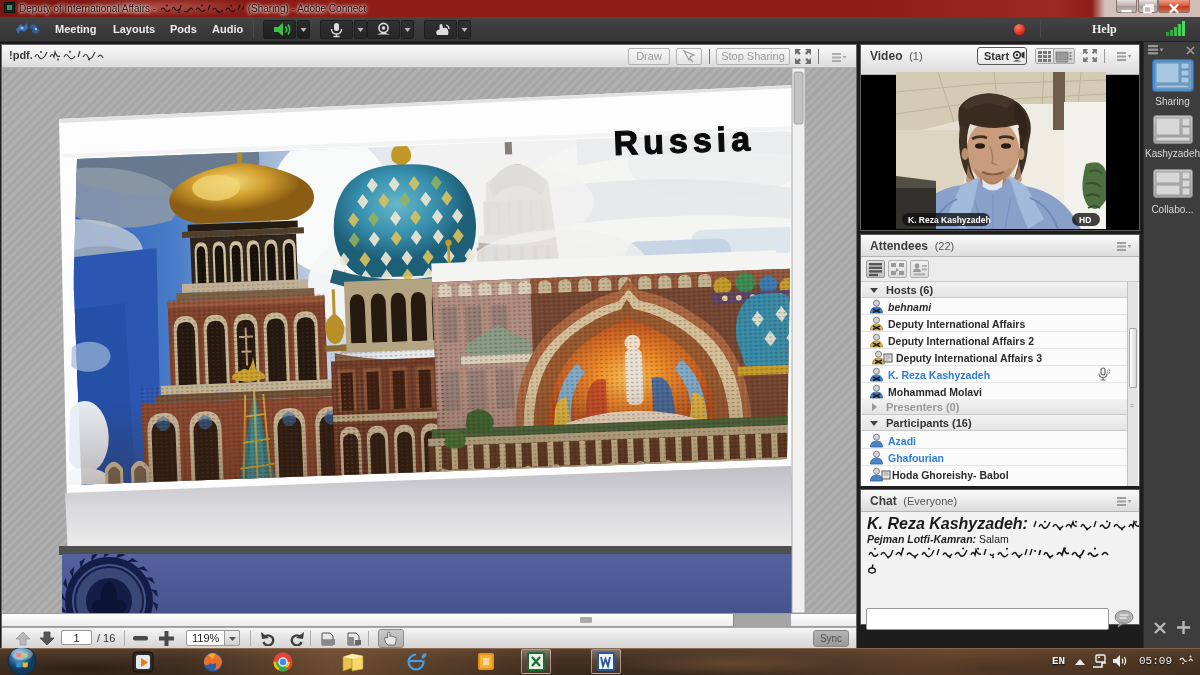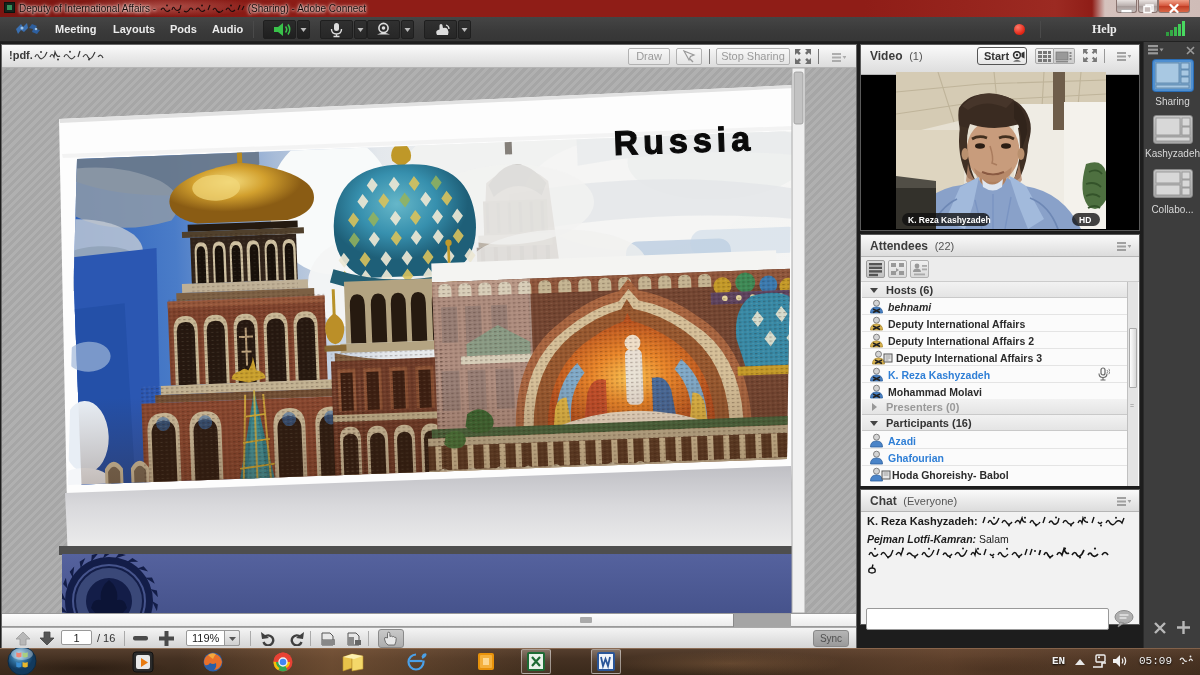--- a/index.html
+++ b/index.html
@@ -751,21 +751,21 @@
   <div id="chatpod" class="pod">
     <div class="podhead">
         <span class="podtitle">Chat&nbsp;&nbsp;<span class="podcount">(Everyone)</span></span>
         <svg class="podmenu" viewBox="0 0 14 9">
           <rect x="0" y="0" width="9" height="2" fill="#888"></rect>
           <rect x="0" y="3.5" width="9" height="2" fill="#888"></rect>
           <rect x="0" y="7" width="9" height="2" fill="#888"></rect>
           <path d="M10.5 3 l4 0 -2 3z" fill="#888"></path>
         </svg>
       </div>
-    <div style="position:absolute;left:6px;top:25px;font-size:11px;font-weight:bold;color:#1a1a1a;white-space:nowrap">K. Reza Kashyzadeh: <svg width="152" height="11" viewBox="0 0 152 11" style="vertical-align:-2px">
+    <div style="position:absolute;left:6px;top:25px;font-size:16px;font-weight:bold;font-style:italic;color:#1a1a1a;white-space:nowrap">K. Reza Kashyzadeh: <svg width="152" height="11" viewBox="0 0 152 11" style="vertical-align:-2px">
           <g stroke="#141414" stroke-width="1.4" fill="none">
             <path d="M2 7 l2 -6 M7 7 q2 -5 4 0 q2 3 5 -1 l2 -4 M21 7 q2 -5 5 0 q2 3 5 -1 M34 7 q3 -5 5 0 l2 -5 q1 5 4 4"></path>
             <path d="M49 7 q2 -5 4 0 q3 4 6 -1 M62 7 l2 -6 M68 7 q2 -4 4 0 q2 3 5 -1 l1 -4 M82 7 q2 -5 5 0 q3 3 6 -1"></path>
             <path d="M97 7 q2 -5 4 0 l1 -5 q2 5 5 4 M111 7 l2 -6 M117 6 q2 3 4 0 M125 7 q2 -5 4 0 q3 4 6 -1 q3 -3 6 1 l2 -5"></path>
           </g>
           <g fill="#1a1a1a">
             <circle cx="13" cy="1.8" r="1"></circle>
             <circle cx="28" cy="9.6" r="1"></circle>
             <circle cx="44" cy="1.8" r="1"></circle>
             <circle cx="55" cy="9.6" r="1"></circle>

